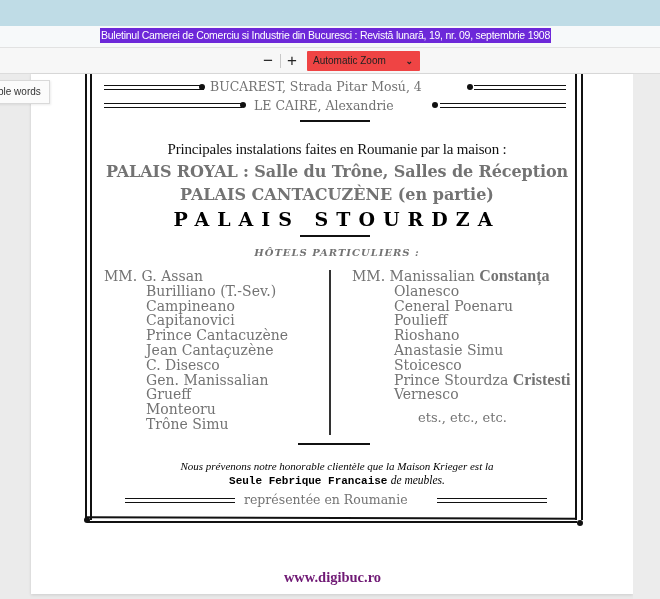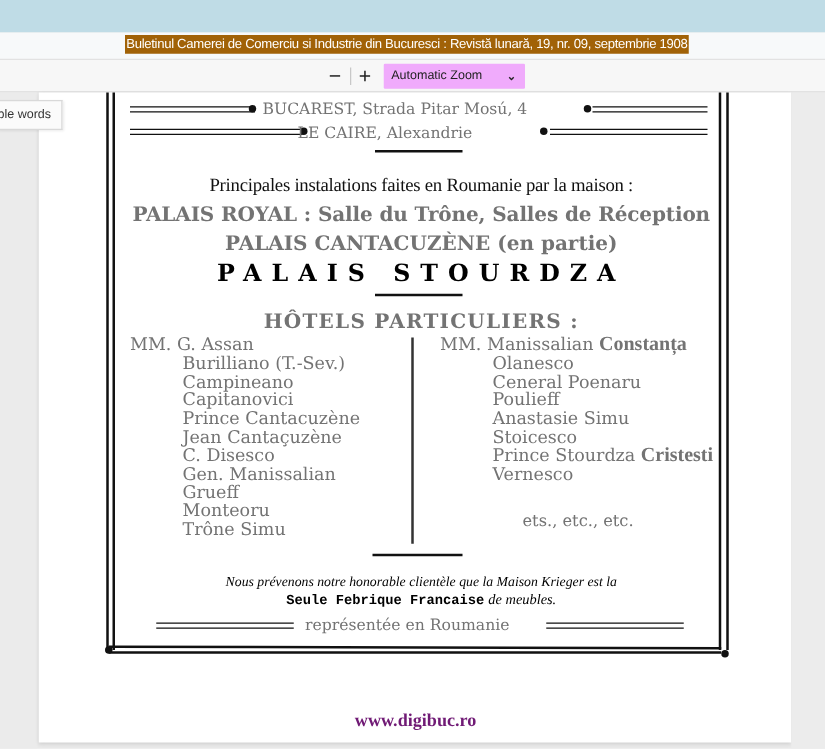--- a/index.html
+++ b/index.html
@@ -1,28 +1,28 @@
 <!DOCTYPE html>
 <html><head>
 <meta charset="utf-8">
 <style>
   * { box-sizing: border-box; margin: 0; padding: 0; }
   html, body { width: 660px; height: 599px; overflow: hidden; }
   body { background: #e9e9e9; font-family: "Liberation Sans", sans-serif; position: relative; }
 
   .topbar { position: absolute; left: 0; top: 0; width: 660px; height: 26px; background: #bfdce6; }
   .titlebar { position: absolute; left: 0; top: 26px; width: 660px; height: 22px; background: #f7f9fa; border-bottom: 1px solid #e2e2e2; }
-  .title-sel { position: absolute; left: 100px; top: 2px; height: 15px; background: #a16207; color: #fff; font-size: 10.5px; line-height: 15px; padding: 0 1px; white-space: nowrap; letter-spacing: -0.25px; }
+  .title-sel { position: absolute; left: 100px; top: 2px; height: 15px; background: #6d28d9; color: #fff; font-size: 10.5px; line-height: 15px; padding: 0 1px; white-space: nowrap; letter-spacing: -0.25px; }
 
   .toolbar { position: absolute; left: 0; top: 48px; width: 660px; height: 26px; background: #f7f7f7; border-bottom: 1px solid #dcdcdc; }
   .zbtn { position: absolute; top: 3px; width: 18px; height: 20px; font-size: 17px; line-height: 20px; text-align: center; color: #222; cursor: pointer; }
   .zminus { left: 259px; }
   .zsep { position: absolute; left: 280px; top: 6px; width: 1px; height: 14px; background: #c8c8c8; }
   .zplus { left: 283px; }
-  .zselect { position: absolute; left: 307px; top: 3px; width: 113px; height: 20px; background: #f0abfc; border-radius: 1px; font-size: 10px; line-height: 20px; padding-left: 6px; color: #222; cursor: pointer; }
+  .zselect { position: absolute; left: 307px; top: 3px; width: 113px; height: 20px; background: #ef4444; border-radius: 1px; font-size: 10px; line-height: 20px; padding-left: 6px; color: #222; cursor: pointer; }
   .zselect .chev { position: absolute; right: 7px; top: 0; font-size: 9px; font-weight: bold; }
 
   .leftpanel { position: absolute; left: 0; top: 74px; width: 30px; height: 525px; background: #ebebeb; }
   .tooltip { position: absolute; left: -2px; top: 80px; width: 52px; height: 24px; background: #fbfbfb; border: 1px solid #d9d9d9; border-left: none; box-shadow: 1px 1px 2px rgba(0,0,0,0.08); font-size: 10px; line-height: 22px; color: #333; white-space: nowrap; overflow: hidden; padding-left: 0; }
 
   .page { position: absolute; left: 31px; top: 74px; width: 602px; height: 520px; background: #fff; box-shadow: 0 1px 3px rgba(0,0,0,0.12); }
   .rightgutter { position: absolute; left: 633px; top: 74px; width: 27px; height: 525px; background: #ececec; }
 
   
   .frame-l1 { position: absolute; left: 85px; top: 74px; width: 2px; height: 446px; background: #111; }
@@ -33,28 +33,28 @@
   .frame-b2 { position: absolute; left: 87px; top: 521px; width: 490px; height: 2px; background: #111; }
   .dot { position: absolute; width: 6px; height: 6px; border-radius: 50%; background: #111; }
 
   .dbl-rule { position: absolute; height: 5px; border-top: 1.5px solid #111; border-bottom: 1.5px solid #111; }
 
   .serif { font-family: "DejaVu Serif", serif; color: #737373; }
   .cond { font-family: "Liberation Serif", serif; color: #111; }
 
   .addr { position: absolute; font-size: 12.5px; white-space: nowrap; }
   .addr1 { left: 210px; top: 79px; }
-  .addr2 { left: 238px; top: 98px; }
+  .addr2 { left: 254px; top: 98px; }
 
   .center { position: absolute; left: 92px; width: 490px; text-align: center; white-space: nowrap; }
   .l-intro { top: 141px; font-size: 15px; letter-spacing: -0.2px; }
   .l-royal { top: 162px; font-size: 16px; font-weight: bold; letter-spacing: -0.1px; }
   .l-cant { top: 185px; font-size: 16px; font-weight: bold; }
   .l-stourdza { top: 208px; font-size: 19px; font-weight: bold; letter-spacing: 8px; font-family: "DejaVu Serif", serif; }
-  .l-hotels { top: 247px; font-size: 16px; font-weight: bold; letter-spacing: 1px; }
+  .l-hotels { top: 247px; font-size: 10px; font-weight: bold; font-style: italic; letter-spacing: 1px; }
 
   .shortrule { position: absolute; height: 2px; background: #111; }
 
   .col { position: absolute; font-size: 14px; line-height: 14.8px; white-space: nowrap; }
   .col-left { left: 104px; top: 269px; }
   .col-right { left: 352px; top: 269px; }
   .col .row { height: 14.8px; }
   .col .ind { padding-left: 42px; }
   .col .small { font-family: "Liberation Serif", serif; font-size: 16px; font-weight: bold; }
   .etc { position: absolute; left: 418px; top: 410px; font-size: 13px; white-space: nowrap; }
@@ -137,20 +137,21 @@
   <div class="row ind"><span>Trône Simu</span></div>
 </div>
 
 <div class="vdiv"></div>
 
 <div class="col col-right serif">
   <div class="row"><span>MM. Manissalian</span> <span class="small">Constanța</span></div>
   <div class="row ind"><span>Olanesco</span></div>
   <div class="row ind"><span>Ceneral Poenaru</span></div>
   <div class="row ind"><span>Poulieff</span></div>
+  <div class="row ind"><span>Rioshano</span></div>
   <div class="row ind"><span>Anastasie Simu</span></div>
   <div class="row ind"><span>Stoicesco</span></div>
   <div class="row ind"><span>Prince Stourdza</span> <span class="small">Cristesti</span></div>
   <div class="row ind"><span>Vernesco</span></div>
 </div>
 <div class="etc serif">ets., etc., etc.</div>
 
 <div class="shortrule" style="left:298px;top:443px;width:72px;height:2px;"></div>
 
 <div class="center notice1">Nous prévenons notre honorable clientèle que la Maison Krieger est la</div>

